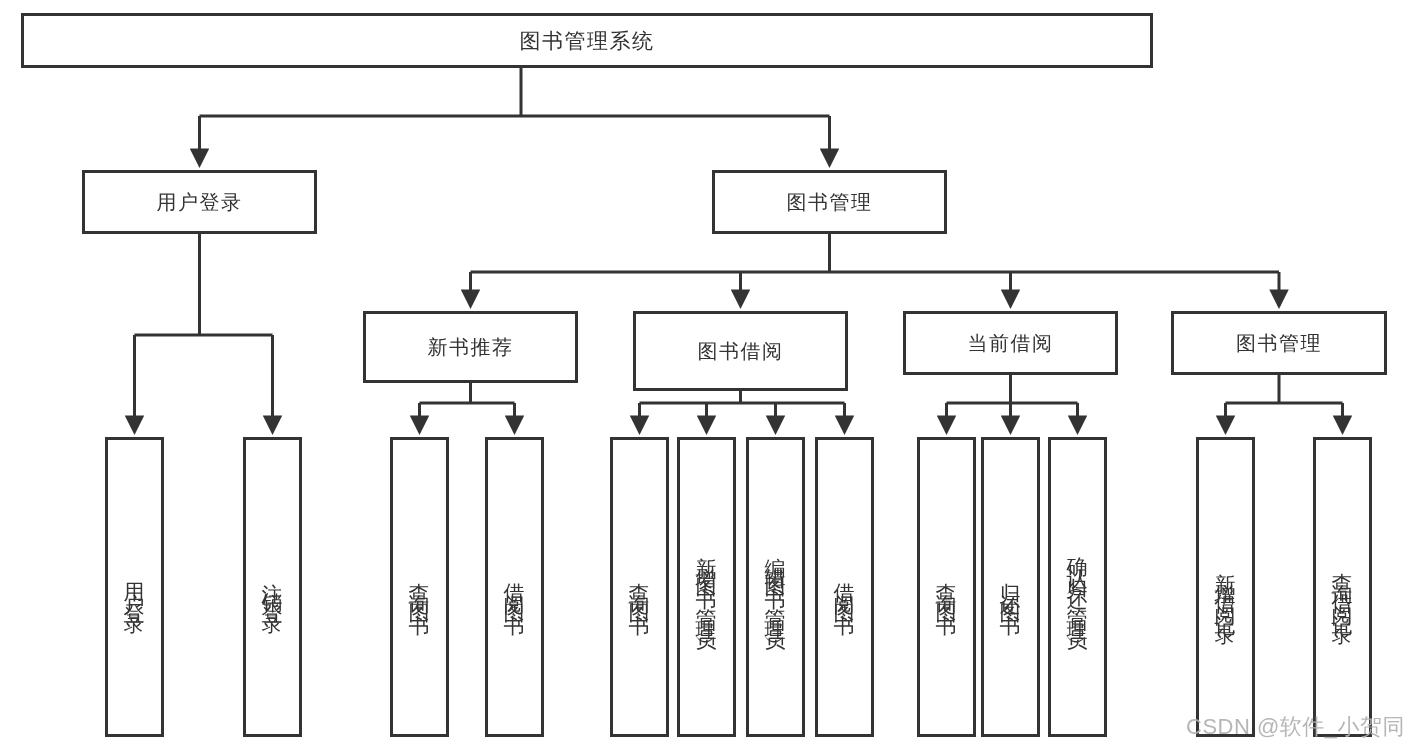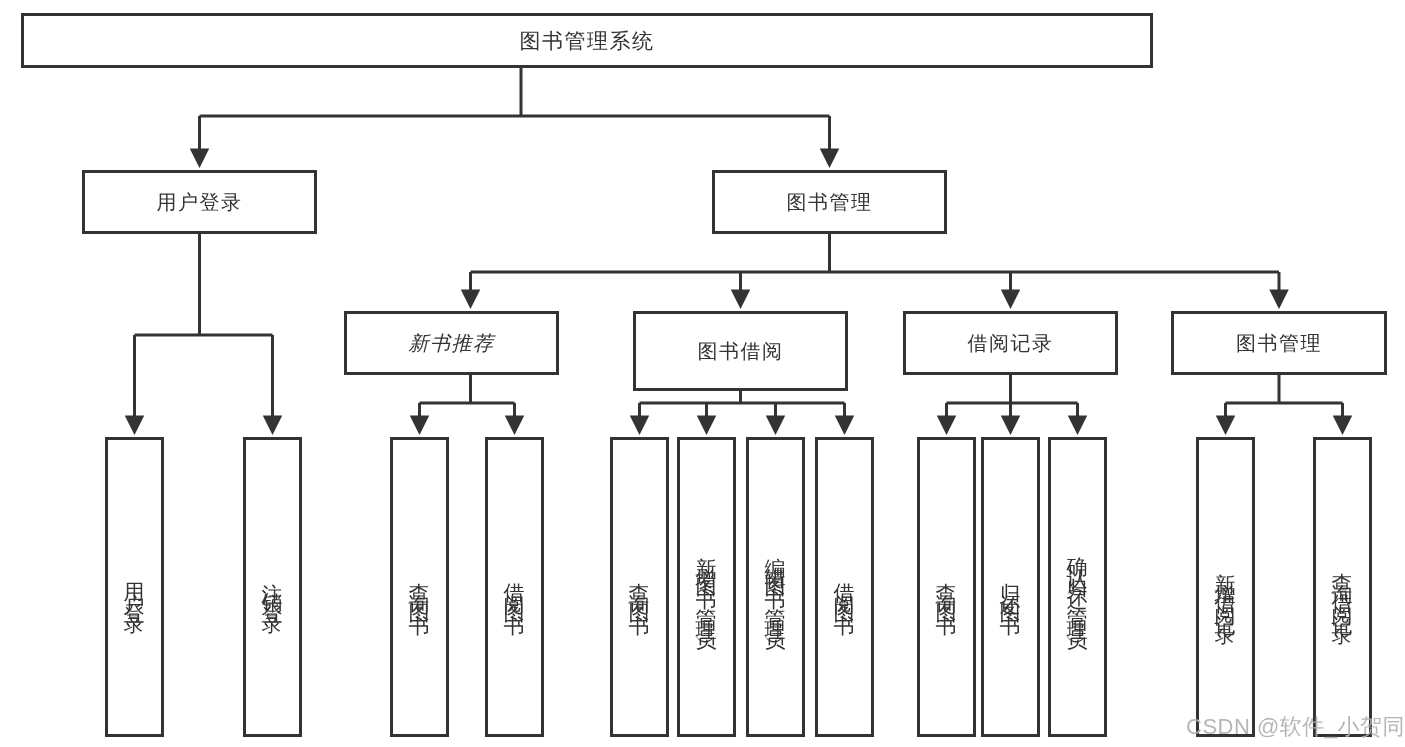--- a/index.html
+++ b/index.html
@@ -96,28 +96,28 @@
     <span>图书管理系统</span>
   </div>
 
   <div class="node h-node" style="left:82px; top:170px; width:235px; height:64px;">
     <span>用户登录</span>
   </div>
   <div class="node h-node" style="left:712px; top:170px; width:235px; height:64px;">
     <span>图书管理</span>
   </div>
 
-  <div class="node h-node" style="left:344px; top:311px; width:215px; height:64px;font-style:italic;">
+  <div class="node h-node" style="left:363px; top:311px; width:215px; height:72px;">
     <span>新书推荐</span>
   </div>
   <div class="node h-node" style="left:633px; top:311px; width:215px; height:80px;">
     <span>图书借阅</span>
   </div>
   <div class="node h-node" style="left:903px; top:311px; width:215px; height:64px;">
-    <span>借阅记录</span>
+    <span>当前借阅</span>
   </div>
   <div class="node h-node" style="left:1171px; top:311px; width:216px; height:64px;">
     <span>图书管理</span>
   </div>
 
   <div class="node v-node" style="left:105px; top:437px; width:59px; height:300px;">
     <span>用户登录</span>
   </div>
   <div class="node v-node" style="left:243px; top:437px; width:59px; height:300px;">
     <span>注销登录</span>

